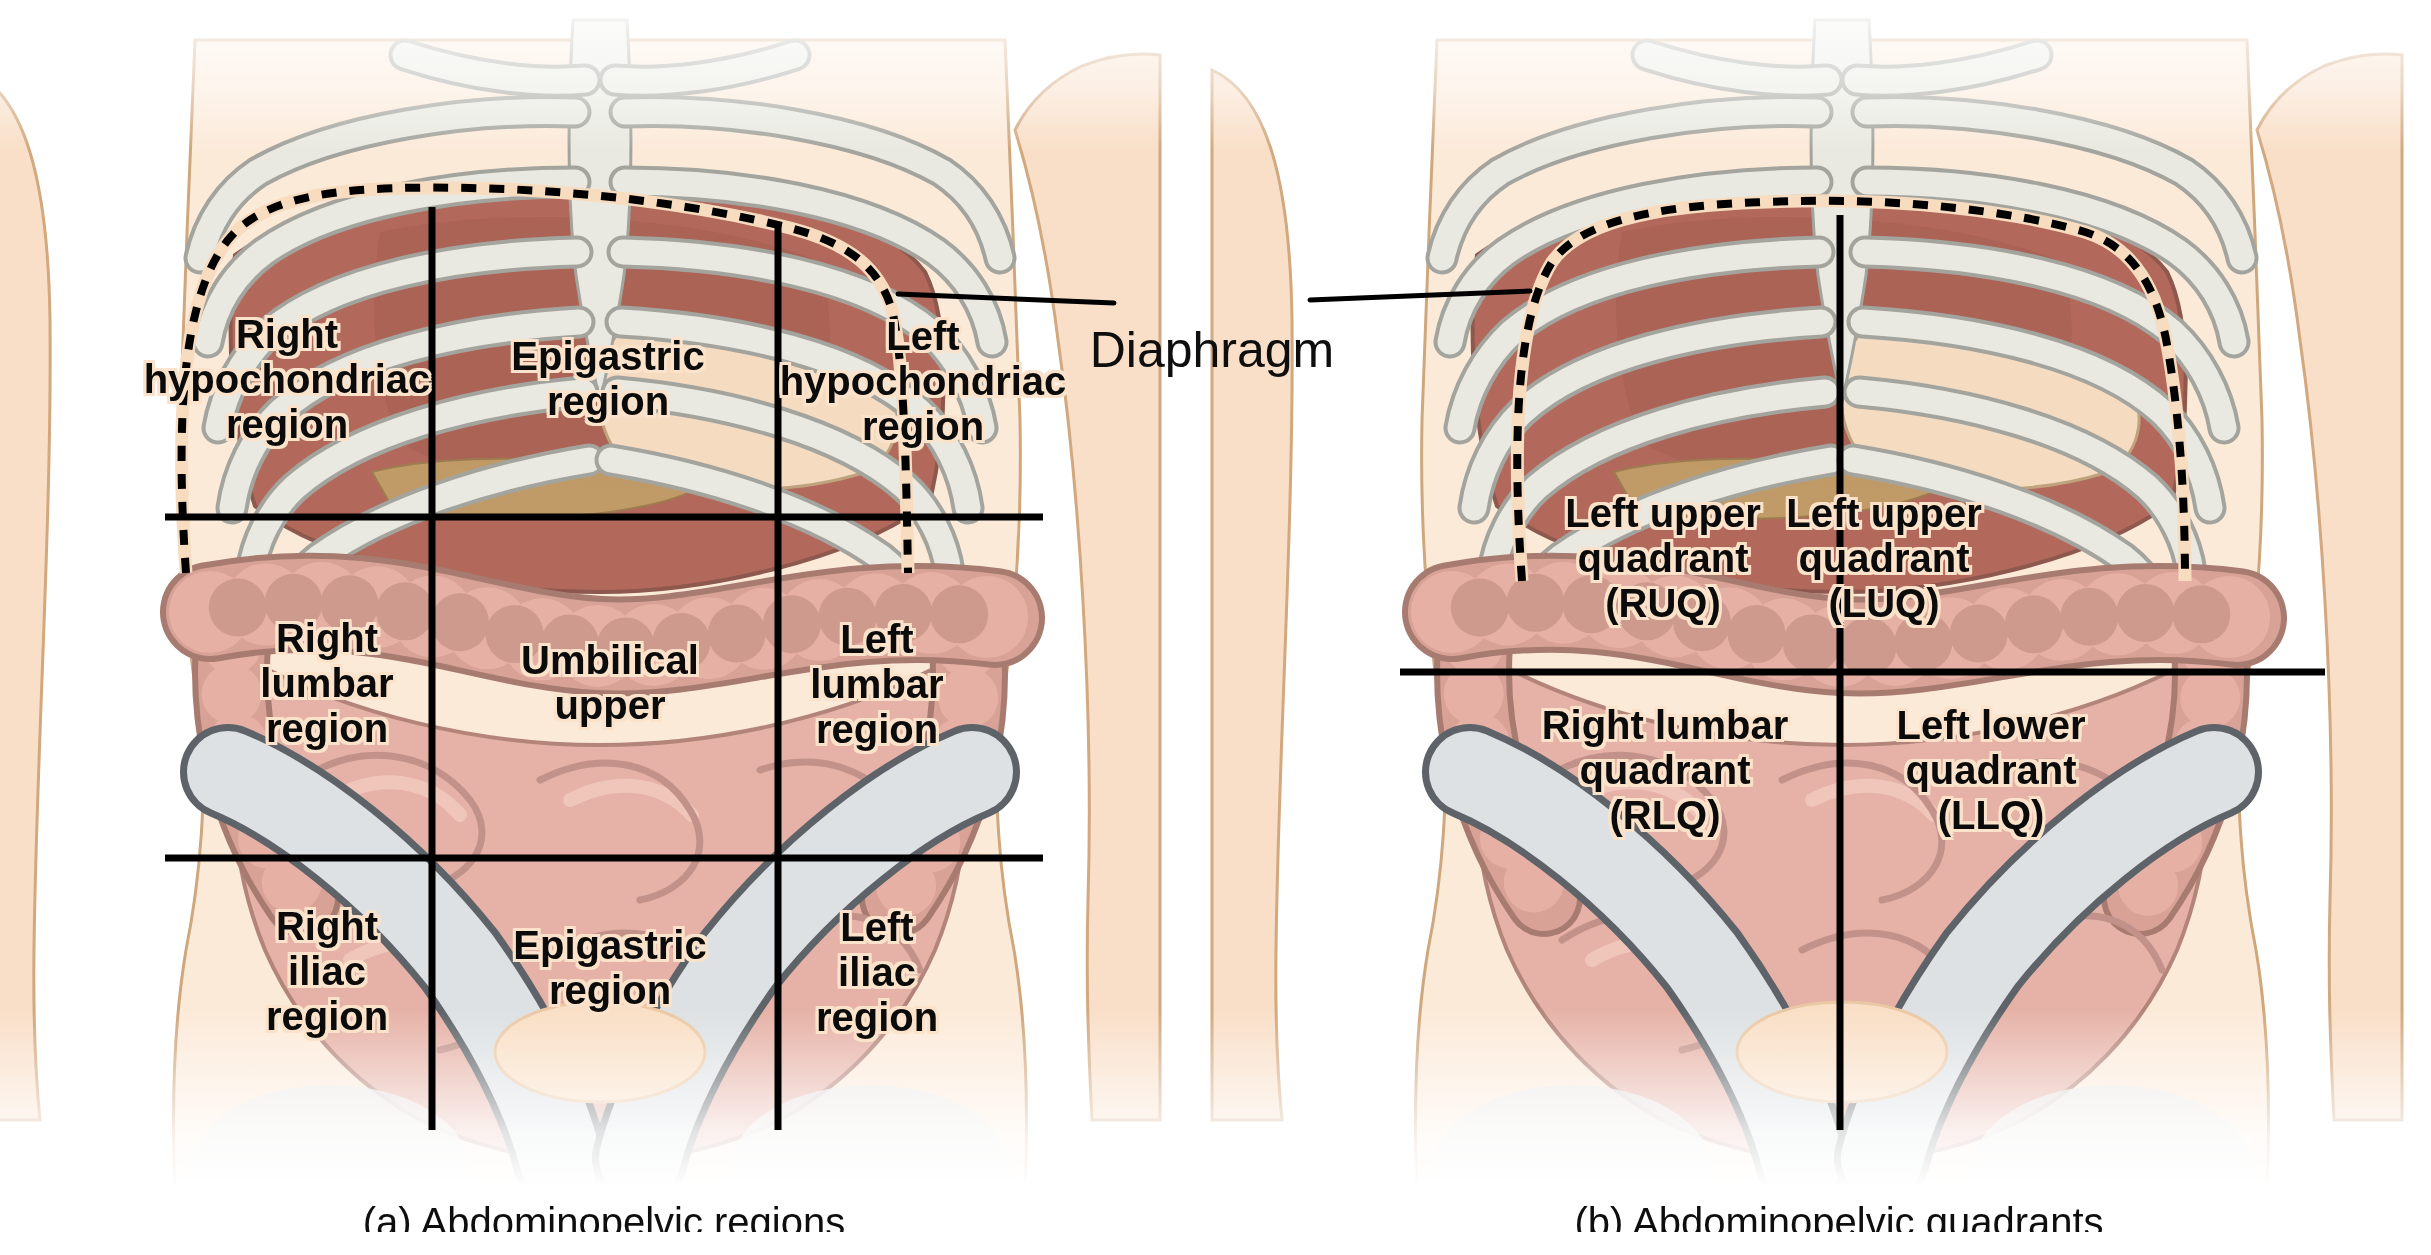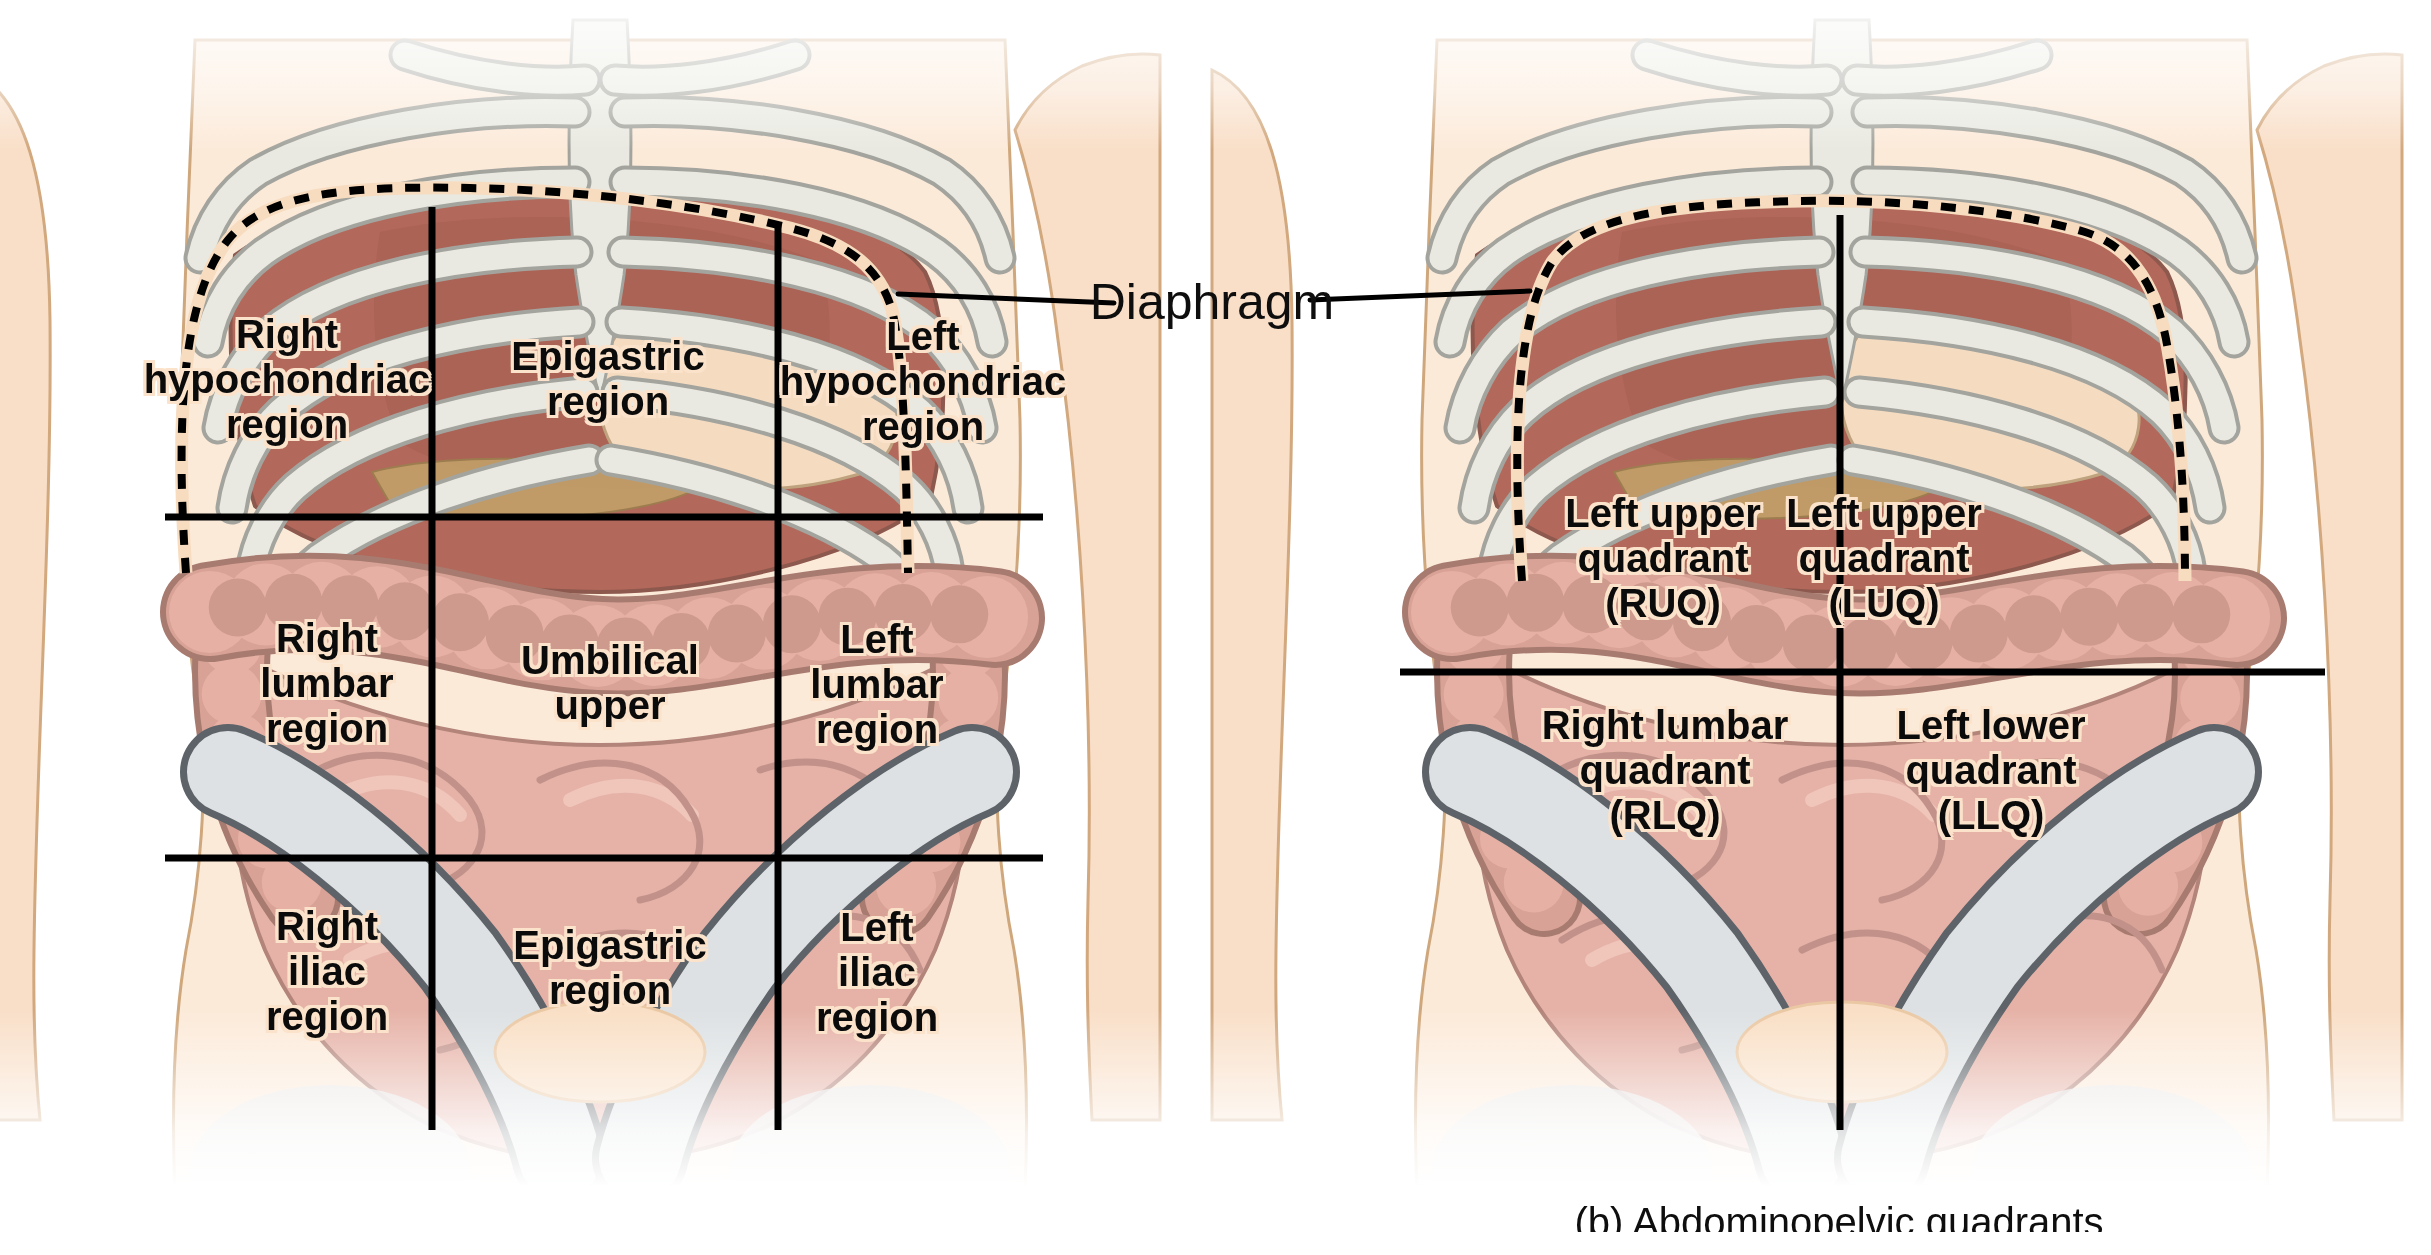--- a/index.html
+++ b/index.html
@@ -34,21 +34,21 @@
   
   .lbl{
     position:absolute;transform:translate(-50%,-50%);
     font:700 40px/45px "Liberation Sans",sans-serif;color:#0b0b0b;
     text-align:center;white-space:pre-line;
     text-shadow:-3px -3px 0 #fbe2ca,3px -3px 0 #fbe2ca,-3px 3px 0 #fbe2ca,3px 3px 0 #fbe2ca,
                 -3px 0 0 #fbe2ca,3px 0 0 #fbe2ca,0 -3px 0 #fbe2ca,0 3px 0 #fbe2ca;
   }
   .diaph{
     position:absolute;transform:translate(-50%,-50%);
-    font:400 50px/1 "Liberation Sans",sans-serif;color:#0e0e0e;white-space:nowrap;
+    font:400 50px/1 "Liberation Sans",sans-serif;color:#0e0e0e;white-space:nowrap;margin-top:48px;
   }
   .cap{
     position:absolute;transform:translate(-50%,-50%);
     font:400 40px/1.2 "Liberation Sans",sans-serif;color:#0e0e0e;white-space:nowrap;
   }
 </style>
 </head>
 <body>
 
 <div class="stage">
@@ -257,14 +257,15 @@
 (LUQ)</div>
   <div class="lbl" style="left:1665px;top:770px">Right lumbar
 quadrant
 (RLQ)</div>
   <div class="lbl" style="left:1991px;top:770px">Left lower
 quadrant
 (LLQ)</div>
 
   <div class="diaph" style="left:1212px;top:302px">Diaphragm</div>
 
+  <div class="cap" style="left:604px;top:1222px">(a) Abdominopelvic regions</div>
   <div class="cap" style="left:1839px;top:1222px">(b) Abdominopelvic quadrants</div>
 </div>
 
 </body></html>

